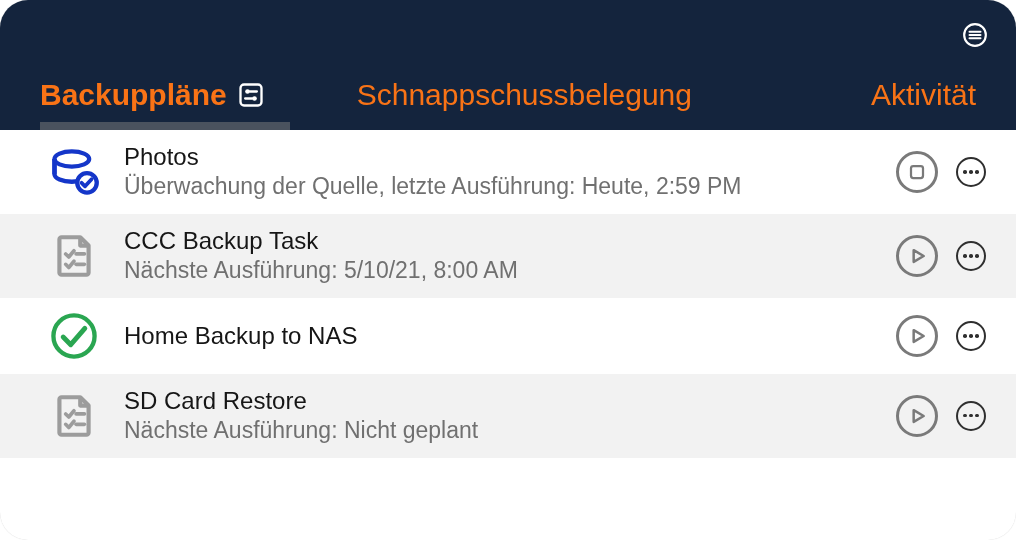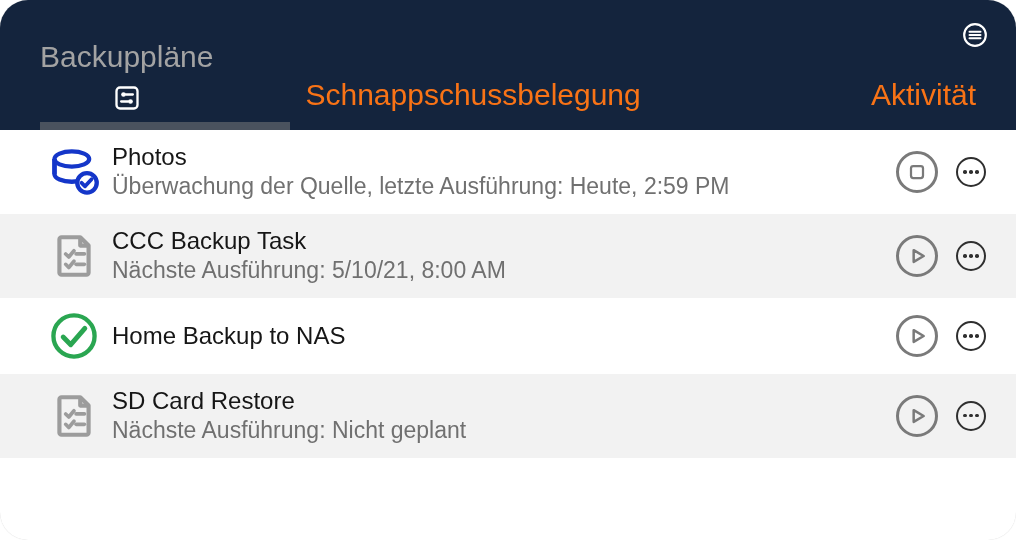--- a/index.html
+++ b/index.html
@@ -40,43 +40,42 @@
   .tab {
     color: #f97316;
     cursor: pointer;
     display: flex;
     align-items: center;
     gap: 10px;
     position: relative;
     padding-bottom: 6px;
   }
   .tab.active {
-    color: #a3a3a3;
-    font-weight: 400;
-    flex-direction: column;
+    color: #f97316;
+    font-weight: 700;
   }
   .tab.active::after {
     content: "";
     position: absolute;
     left: 0;
     right: 0;
     bottom: -12px;
     height: 8px;
     width: 250px;
     background: #4a525e;
   }
   .list {
     flex: 1;
     overflow: auto;
   }
   .row {
     display: flex;
     align-items: center;
     padding: 12px 30px 12px 48px;
-    gap: 12px;
+    gap: 24px;
   }
   .row.alt { background: #f2f2f2; }
   .row .icon-col {
     width: 52px;
     height: 52px;
     flex-shrink: 0;
     display: flex;
     align-items: center;
     justify-content: center;
   }

